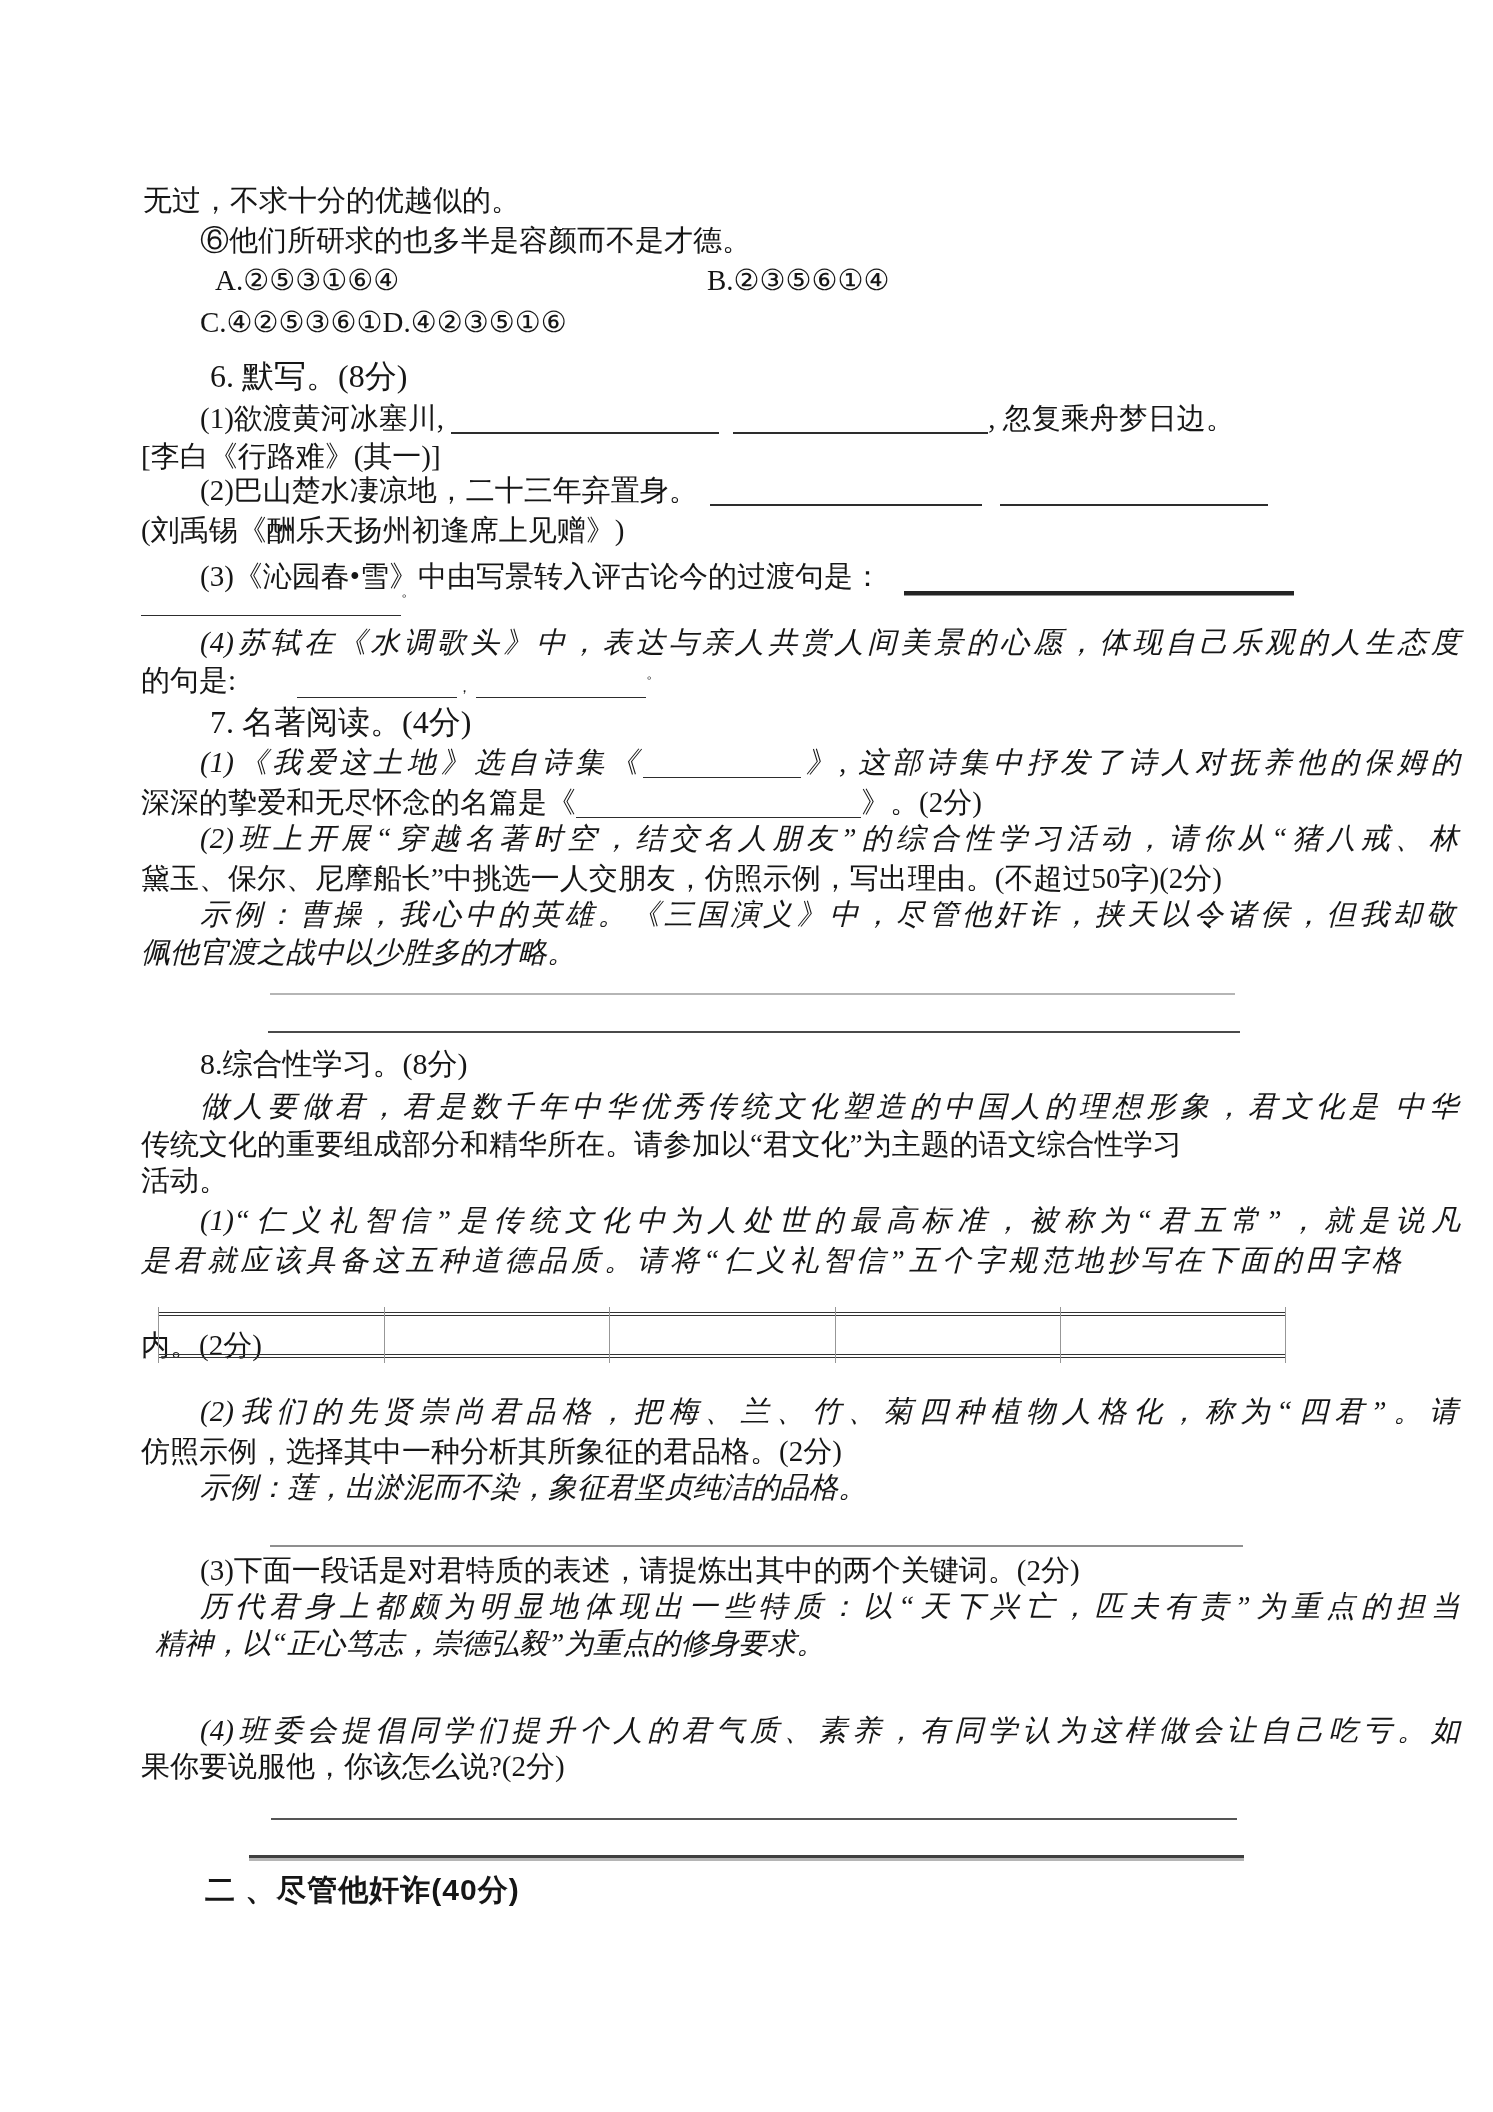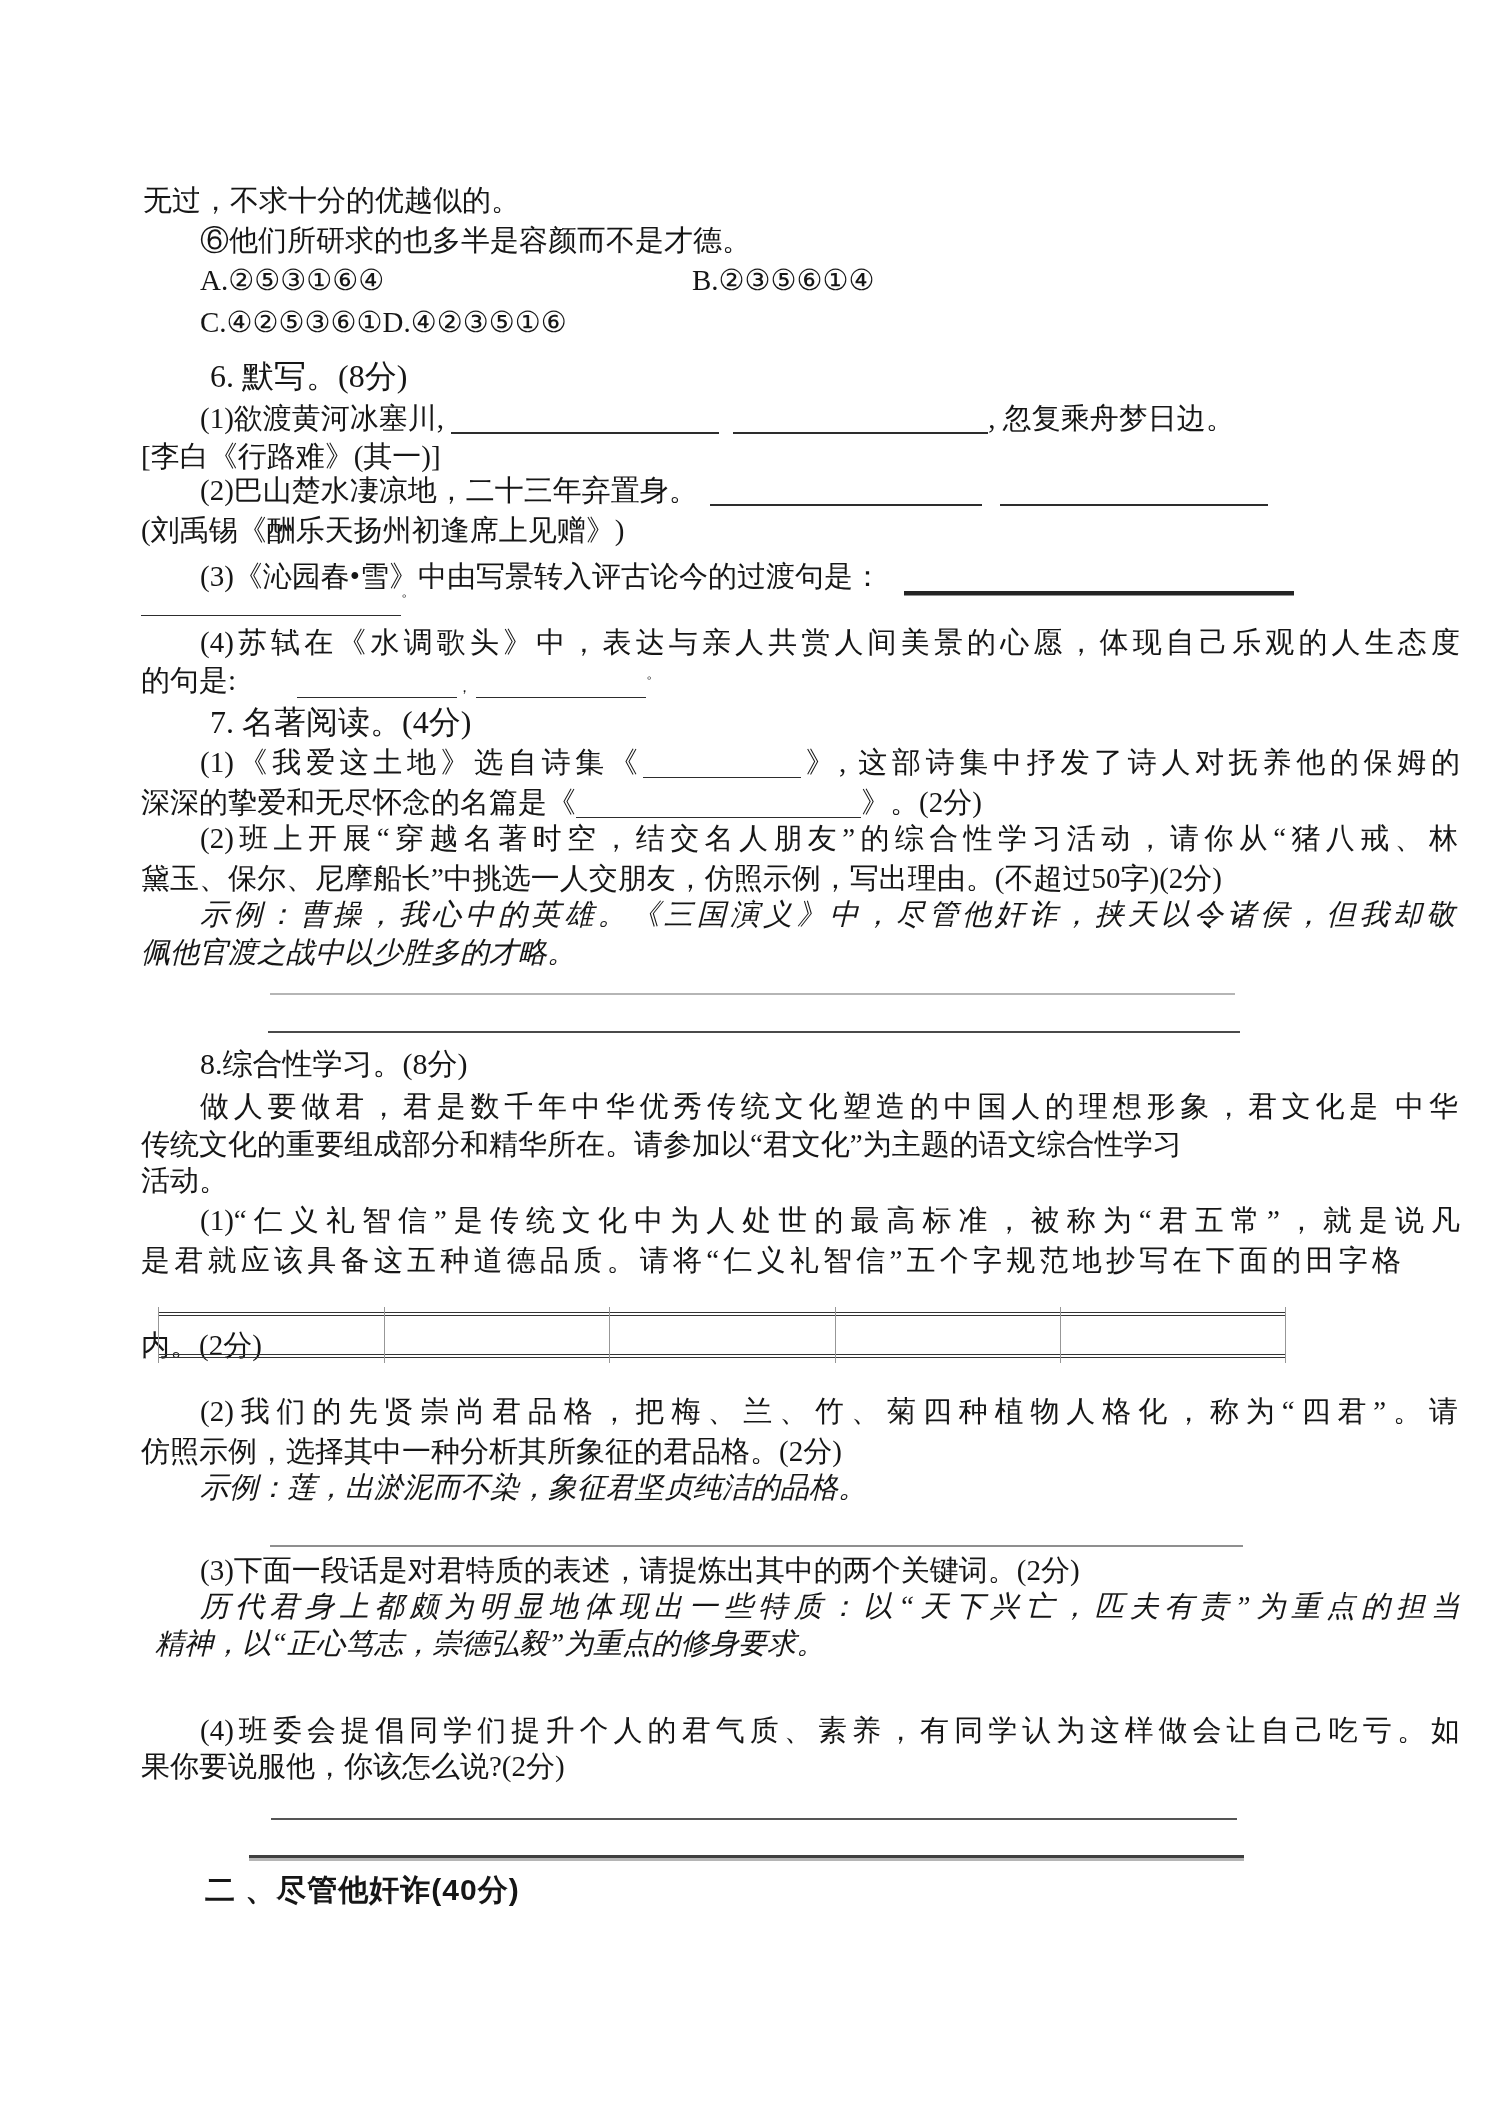--- a/index.html
+++ b/index.html
@@ -3,36 +3,36 @@
 <meta charset="utf-8">
 <style>
   html,body{margin:0;padding:0;background:#e8e8e8;}
   .page{
     position:relative;width:1493px;height:2112px;margin:0 auto;
     background:#ffffff;color:#161616;
     font-family:"Liberation Serif","DejaVu Serif",serif;
     font-size:29px;overflow:hidden;
   }
   .ln{position:absolute;height:40px;line-height:40px;white-space:nowrap;}
-  .fill{text-align:justify;text-align-last:justify;}
+  .fill{text-align:justify;text-align-last:justify;font-style:italic;}
   .kai{font-style:italic;}
   .qtitle{font-size:32px;}
   .qtitle8{font-size:30px;}
   .sect{font-family:"Liberation Sans","DejaVu Sans",sans-serif;font-weight:bold;font-size:30px;letter-spacing:1px;}
   .bk{display:inline-block;border-bottom:2px solid #2d2d2d;height:26px;vertical-align:-6px;}
   .bk-thin{border-bottom-width:1px;}
   .bk-dbl{border-bottom:1.5px solid #242424;box-shadow:0 3.5px 0 #242424;}
   .tiny{font-size:15px;}
   .raise{position:relative;top:-14px;}
   .rule{position:absolute;}
   .tian{position:absolute;left:158px;top:1312px;width:1128px;height:38px;
         border-top:4px double #333;border-bottom:4px double #333;display:flex;}
   .tian .cell{flex:1;}
   .vline{position:absolute;top:-9px;bottom:-9px;width:1px;background:#979797;}
-  .optA{display:inline-block;width:492px;}
+  .optA{display:inline-block;width:492px;margin-left:15px;}
 </style>
 </head>
 <body>
 
 <div class="page">
 
   <div class="ln" style="top:180px;left:143px">无过，不求十分的优越似的。</div>
   <div class="ln" style="top:220px;left:200px">⑥他们所研求的也多半是容颜而不是才德。</div>
   <div class="ln" style="top:260px;left:200px">
     <span class="optA">A.②⑤③①⑥④</span><span>B.②③⑤⑥①④</span>

